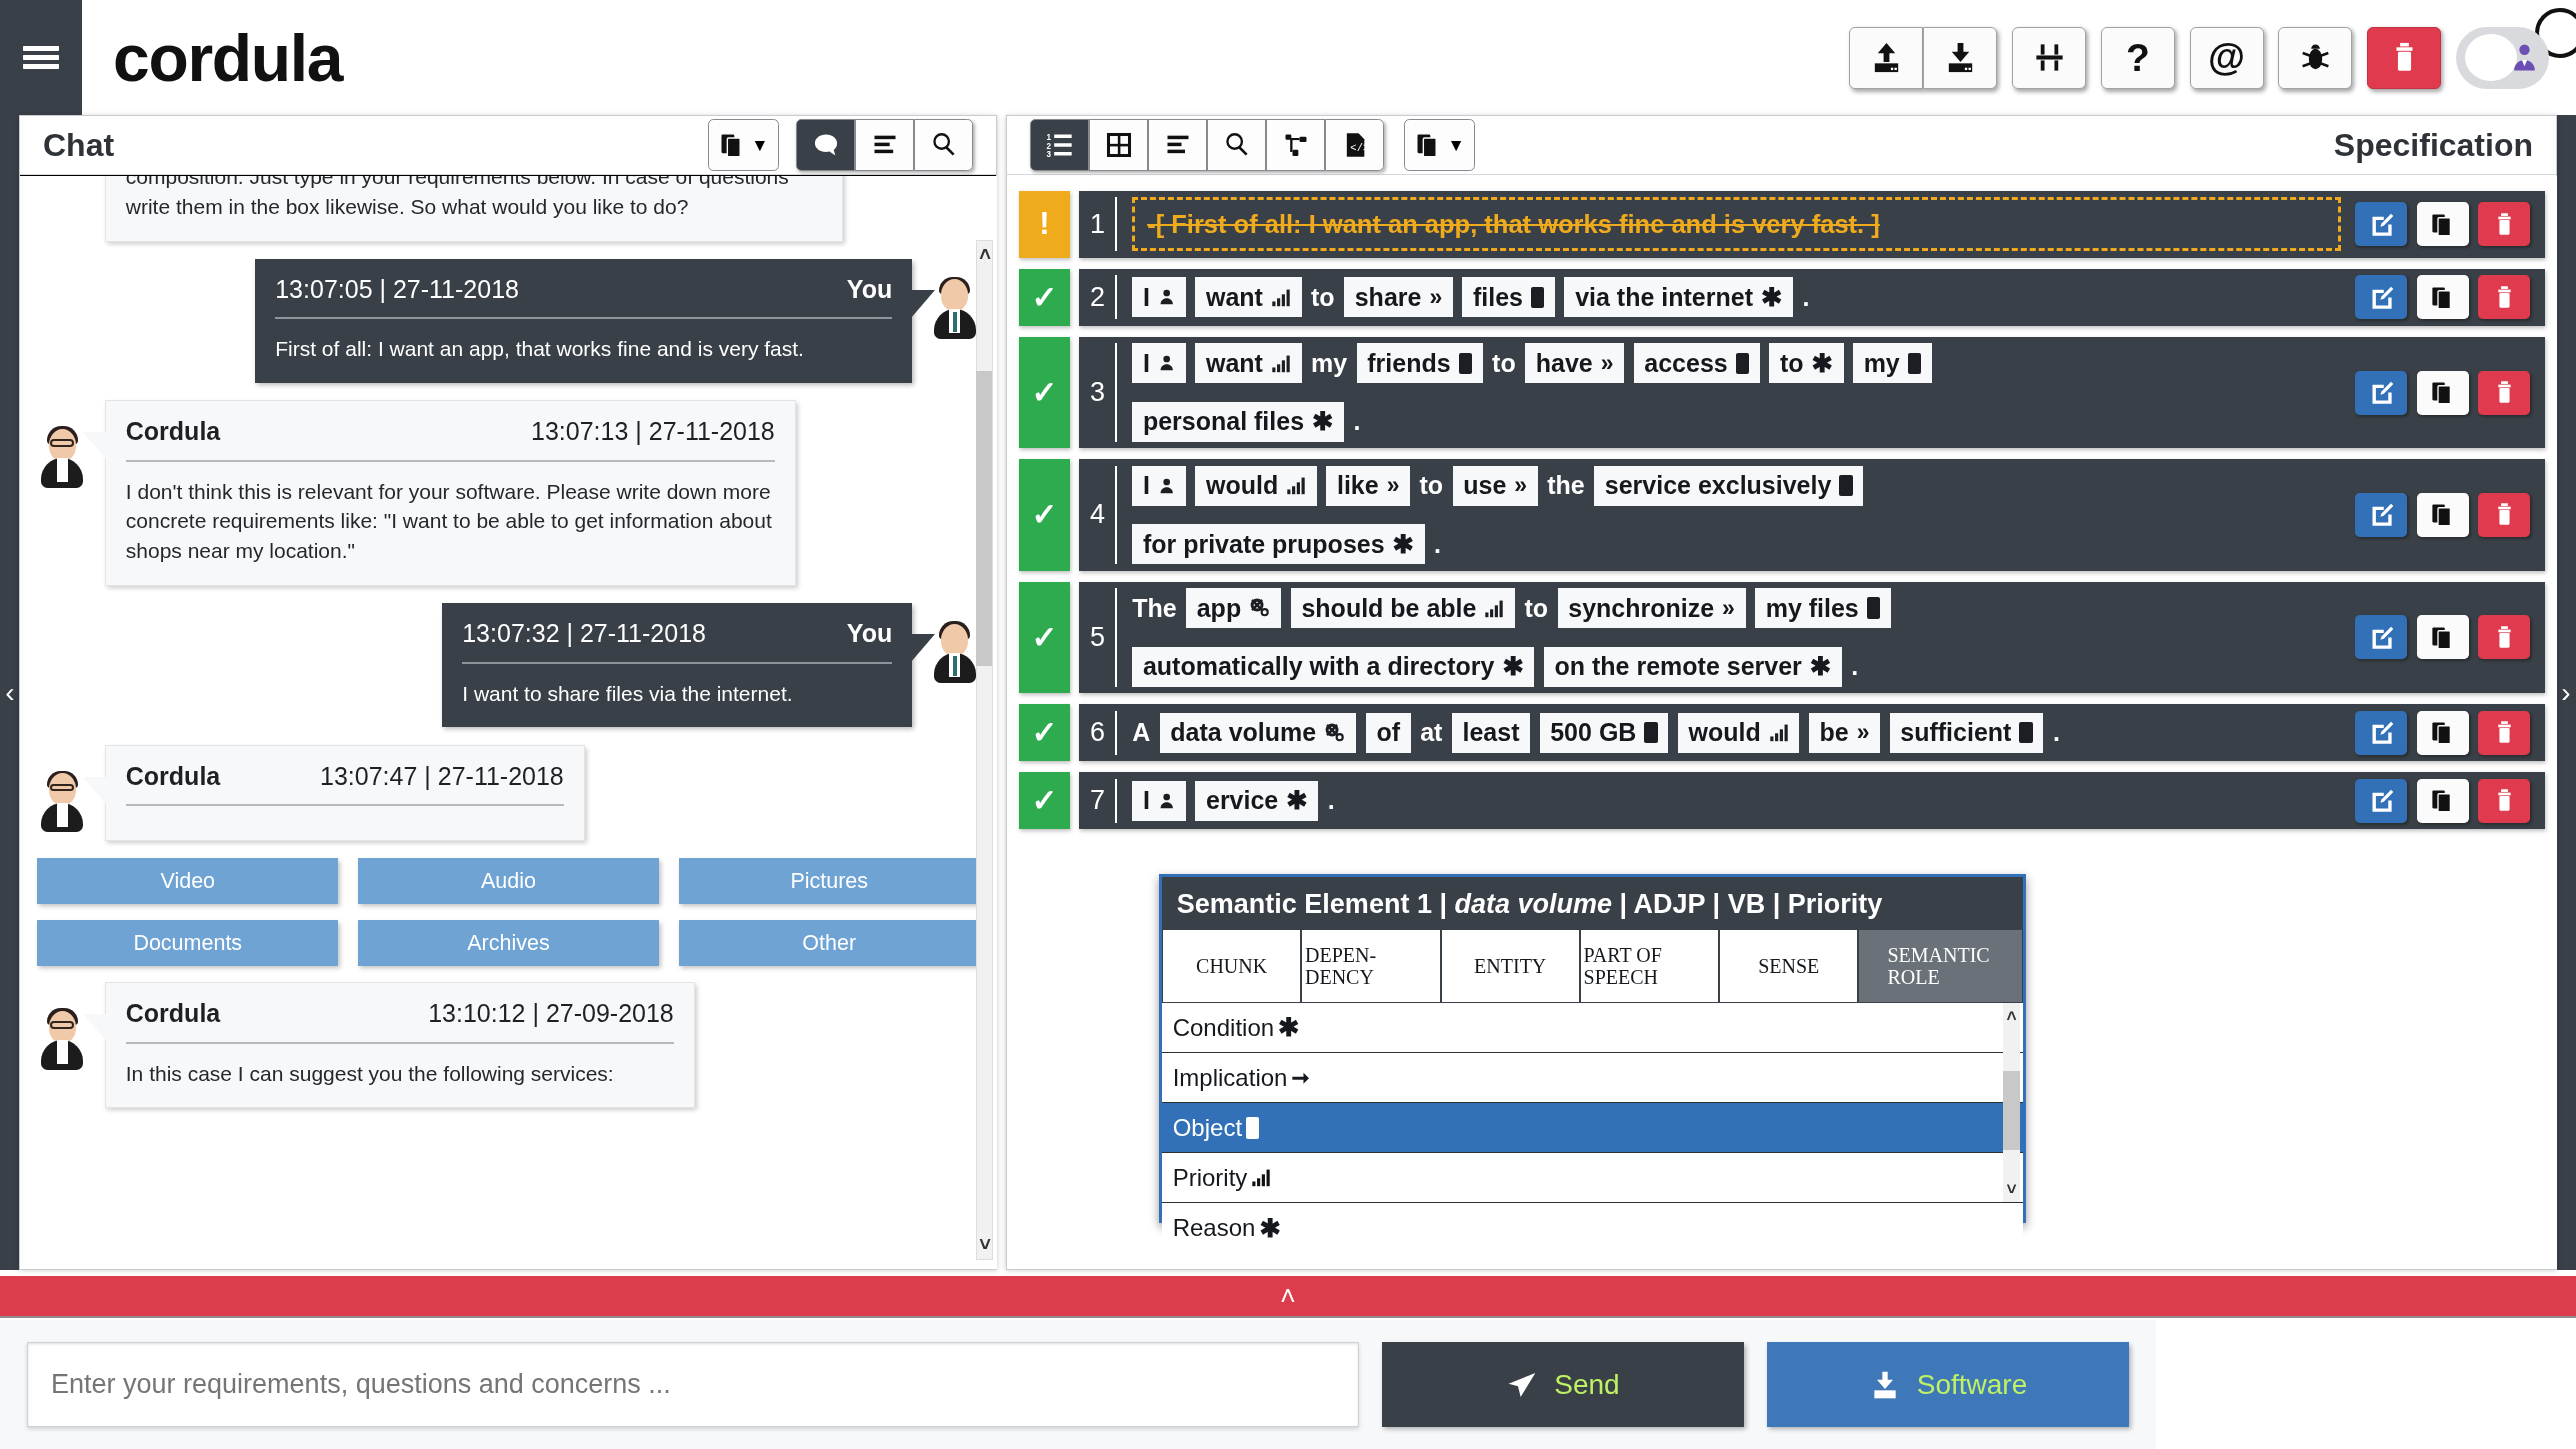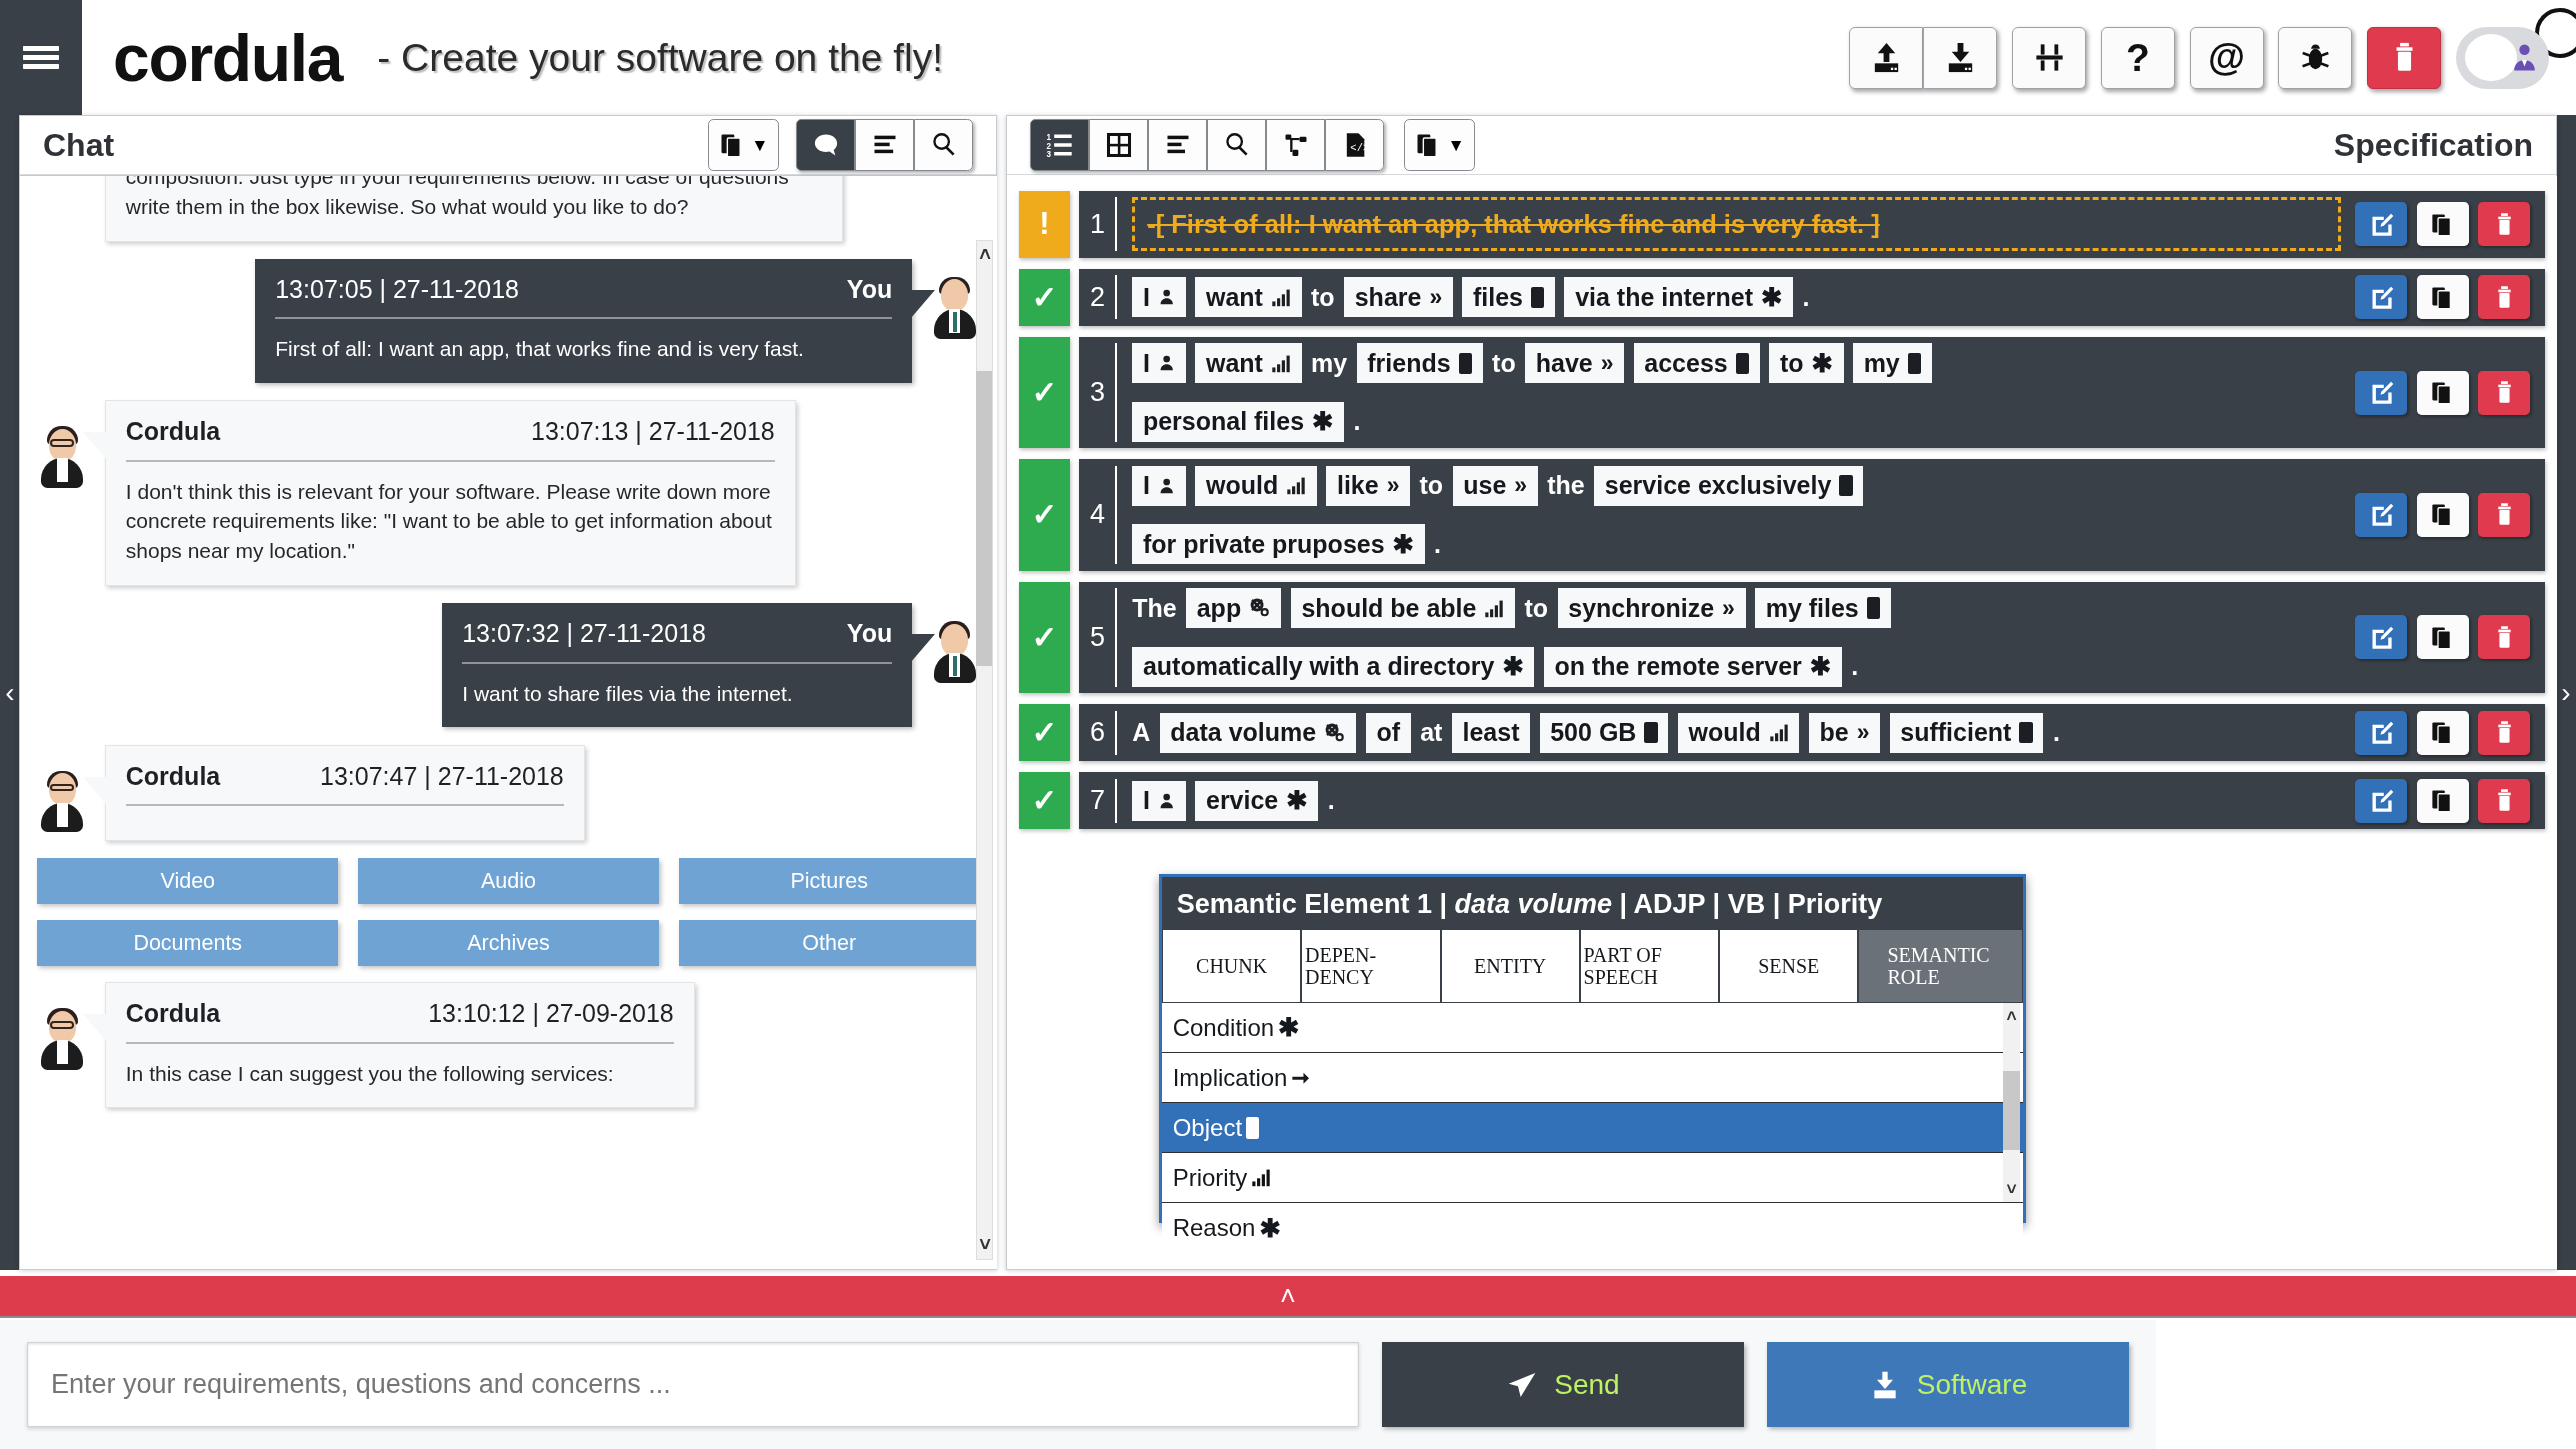--- a/index.html
+++ b/index.html
@@ -59,21 +59,21 @@
     position:relative; cursor:pointer;
   }
   #avatar-pill .hole{
     position:absolute; left:9.4px; top:7.4px; width:52px; height:47px;
     background:#fff; border-radius:50%;
   }
 
   
   #chat-panel {
     position:absolute; left:19px; top:115px; width:978px; height:1155px;
-    background:#f0abfc; border:0.7px solid #c8ccd0;
+    background:#000000; border:0.7px solid #c8ccd0;
     box-shadow:0 1.3px 5.4px rgba(0,0,0,.22);
   }
   #spec-panel {
     position:absolute; left:1006px; top:115px; width:1551px; height:1155px;
     background:#ffffff; border:0.7px solid #c8ccd0;
     box-shadow:0 1.3px 5.4px rgba(0,0,0,.22);
   }
   #left-rail {
     position:absolute; left:0; top:115px; width:20px; height:1155px;
     background:#3a4047;
@@ -296,21 +296,20 @@
     <div>
       <div class="burger-bar"></div>
       <div class="burger-bar"></div>
       <div class="burger-bar"></div>
     </div>
   </div>
 
   <div id="brand">
     <div id="brand-logo">cordula</div>
     <div id="loupe"></div>
-    <div id="brand-tagline">- Create your software on the fly!</div>
   </div>
 
   <div id="header-actions">
     <div class="hbtn pair">
       <svg viewBox="0 0 24 24">
         <path d="M12 2 L18 9 H14 V15 H10 V9 H6 Z" fill="#111"></path>
         <path d="M4 16 H20 V22 H4 Z" fill="#111"></path>
         <rect x="15" y="19" width="1.6" height="1.6" fill="#fff"></rect>
         <rect x="17.5" y="19" width="1.6" height="1.6" fill="#fff"></rect>
       </svg>

